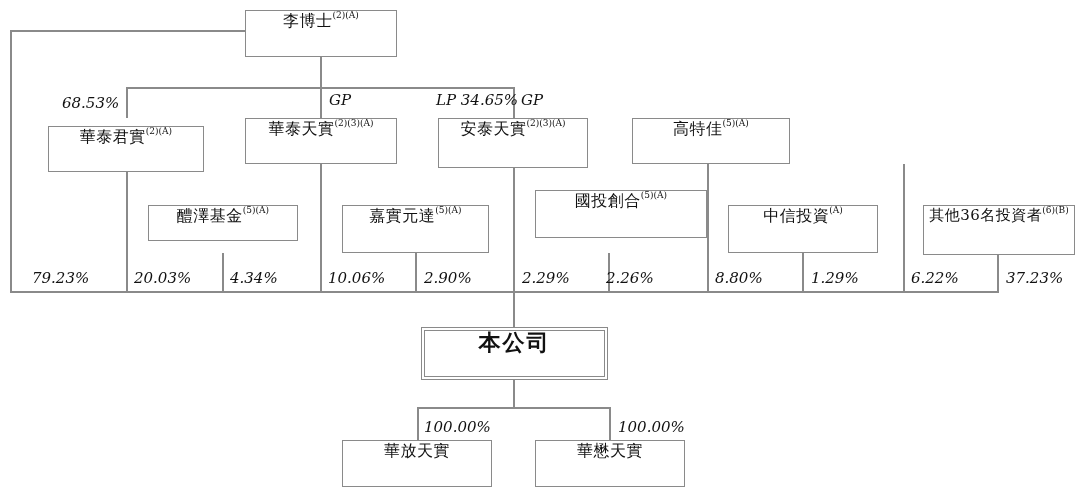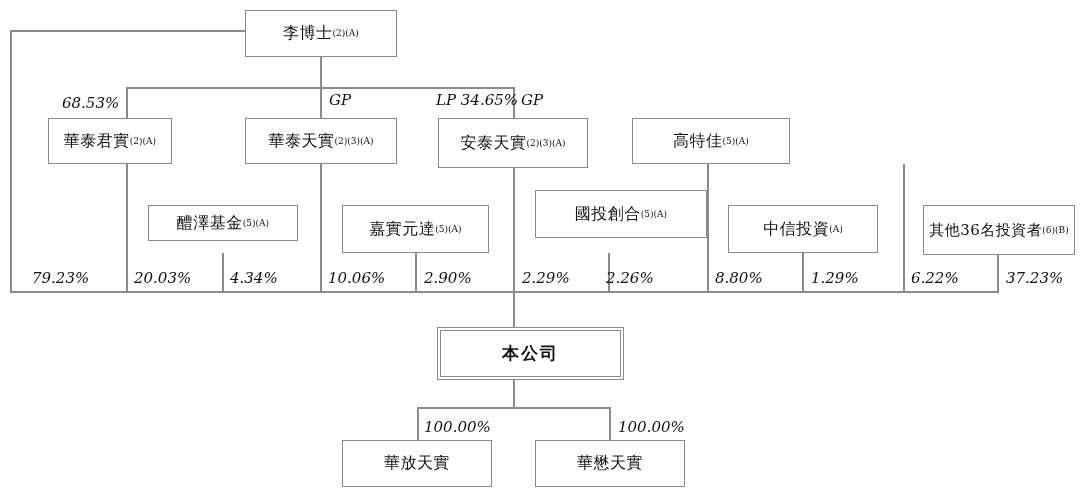--- a/index.html
+++ b/index.html
@@ -6,28 +6,28 @@
   .canvas {
     position:relative; width:1080px; height:497px; background:#ffffff;
     font-family:"DejaVu Serif","Liberation Serif",serif; color:#111111;
     overflow:hidden;
   }
   .hl, .vl { position:absolute; background:#8a8a8a; }
   .hl { height:1.5px; }
   .vl { width:1.5px; }
   .node {
     position:absolute; border:1.5px solid #8a8a8a; background:#ffffff;
-    display:flex; align-items:center; justify-content:center;
+    display:flex; align-items:flex-start; justify-content:center;
     font-size:16px; letter-spacing:0.5px; box-sizing:border-box;
     white-space:nowrap;
   }
   .node .sup { font-size:9px; letter-spacing:0; vertical-align:6px; line-height:1; }
   .company {
     font-family:Liberation Mono, monospace;
-    font-weight:bold; font-size:17px; letter-spacing:2px;margin-left:16px;
+    font-weight:bold; font-size:22px; letter-spacing:2px;
   }
   .company .inner { position:absolute; inset:2px; border:1.5px solid #8a8a8a; pointer-events:none; }
   .lbl { position:absolute; font-size:15px; white-space:nowrap;font-style:italic; }
 </style>
 </head>
 <body>
 
 <div class="canvas">
 
   <div class="hl" style="left:10px;top:30px;width:237px"></div>
@@ -75,21 +75,21 @@
   <div class="lbl" style="left:1006px;top:269px">37.23%</div>
 
   <div class="lbl" style="left:424px;top:418px">100.00%</div>
   <div class="lbl" style="left:618px;top:418px">100.00%</div>
 
   <div class="node" style="left:245px;top:10px;width:152px;height:47px">
     <span>李博士</span>
       <span class="sup">(2)(A)</span>
   </div>
 
-  <div class="node" style="left:48px;top:118px;width:124px;height:46px">
+  <div class="node" style="left:48px;top:126px;width:156px;height:46px">
     <span>華泰君實</span>
       <span class="sup">(2)(A)</span>
   </div>
   <div class="node" style="left:245px;top:118px;width:152px;height:46px">
     <span>華泰天實</span>
       <span class="sup">(2)(3)(A)</span>
   </div>
   <div class="node" style="left:438px;top:118px;width:150px;height:50px">
     <span>安泰天實</span>
       <span class="sup">(2)(3)(A)</span>

